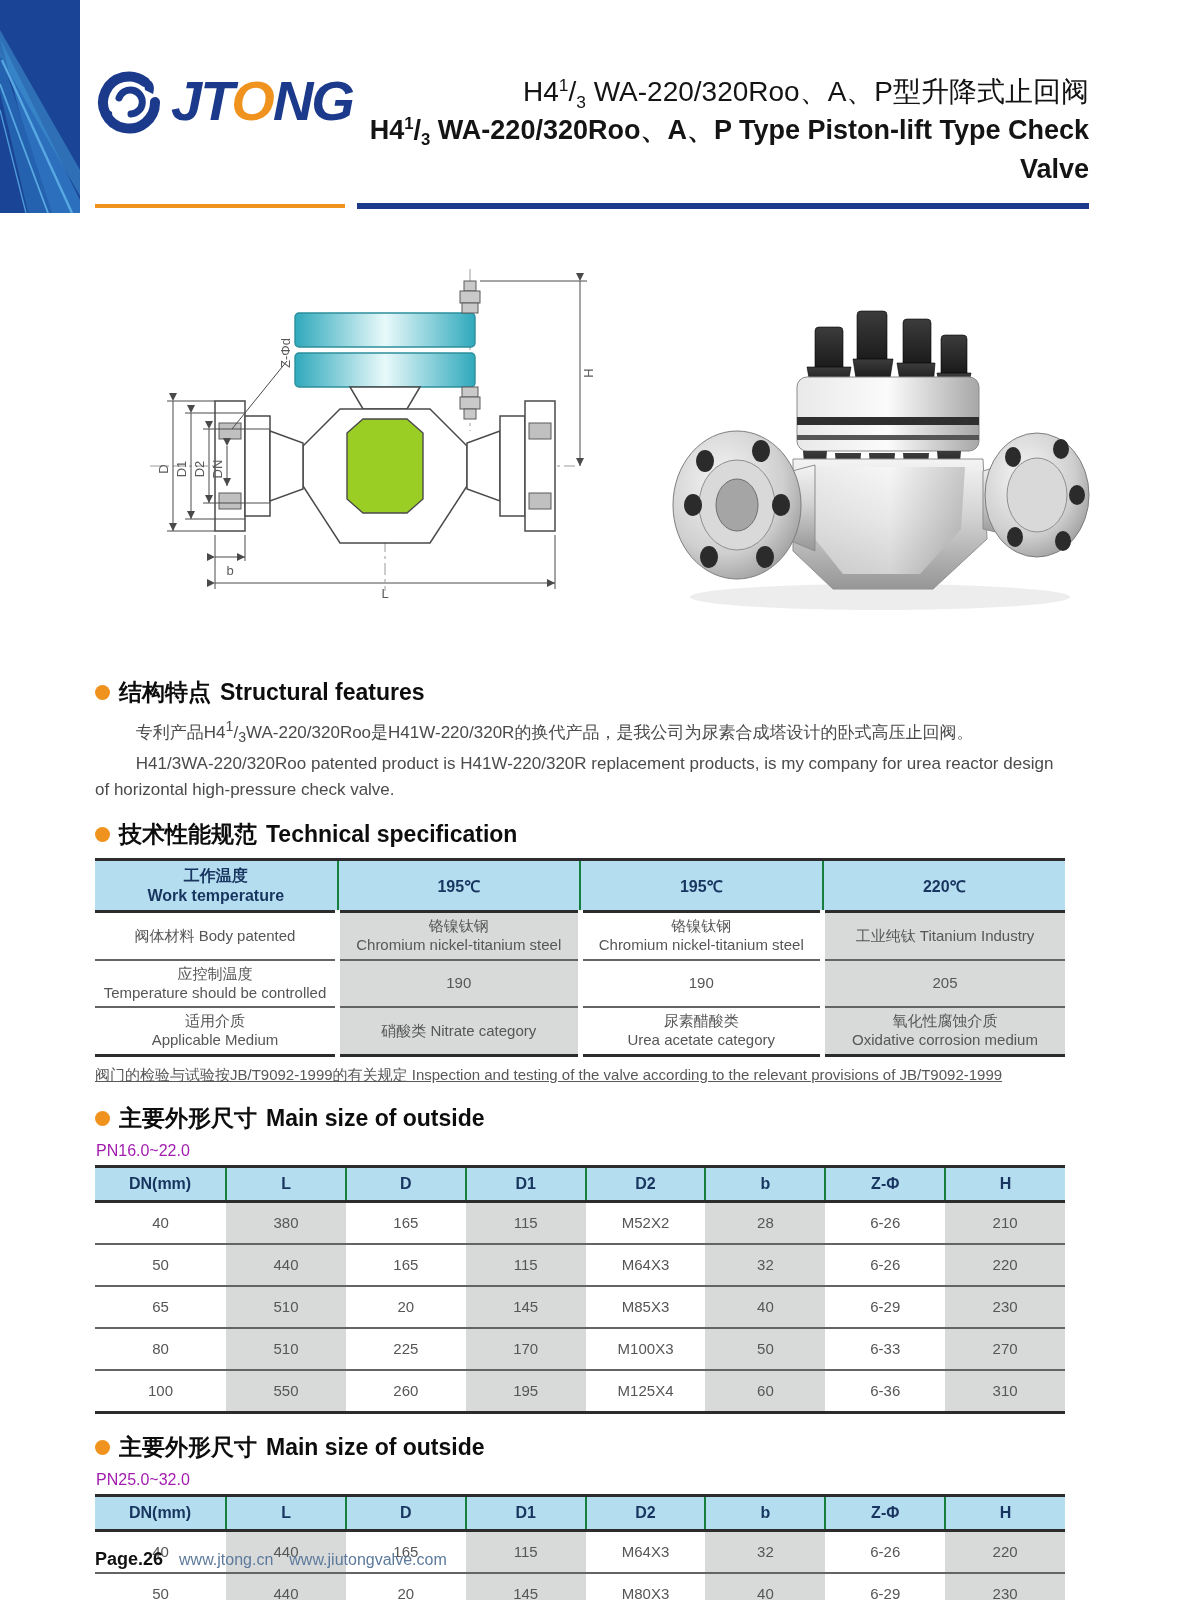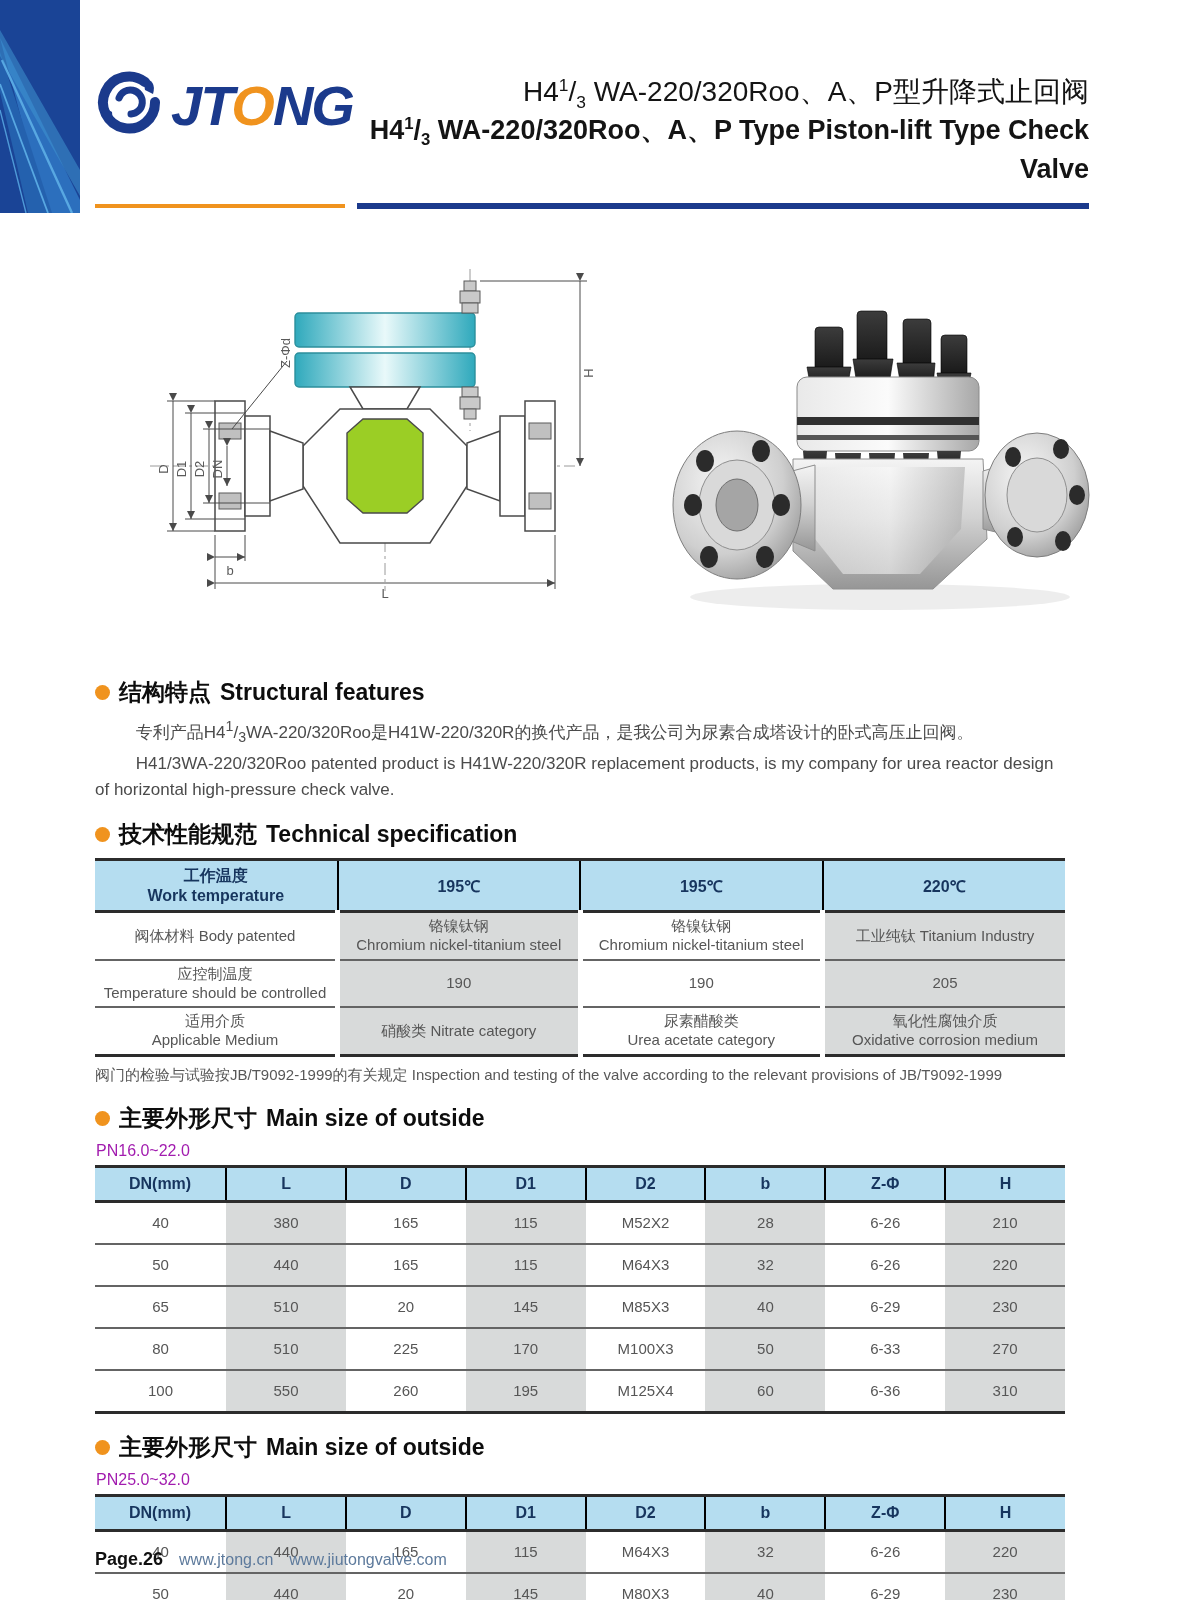--- a/index.html
+++ b/index.html
@@ -4,50 +4,50 @@
 <style>
   html,body{margin:0;padding:0;}
   body{
     width:1179px;height:1600px;position:relative;background:#ffffff;
     font-family:"Liberation Sans",sans-serif;overflow:hidden;color:#222;
   }
   
   .corner{position:absolute;left:0;top:0;width:80px;height:213px;}
   
   .header{margin:0 90px 0 95px;padding-top:68px;display:flex;justify-content:space-between;align-items:flex-start;}
-  .logo{display:flex;align-items:flex-end;gap:10px;}
+  .logo{display:flex;align-items:center;gap:10px;}
   .logo-text{font-size:56px;font-weight:bold;font-style:italic;color:#1b3a8c;letter-spacing:-2px;line-height:1;}
   .logo-text .o{color:#f0931e;}
   .titles{text-align:right;padding-top:6px;}
   .title-cn{font-size:28px;font-weight:normal;color:#141414;line-height:1.3;}
   .title-en{font-size:27px;font-weight:bold;color:#141414;line-height:1.3;}
   .titles sup{font-size:62%;}
   .titles sub{font-size:62%;}
   .rules{margin:16px 90px 0 95px;display:flex;align-items:center;gap:12px;}
   .rule-orange{width:250px;height:4px;background:#f0931e;}
   .rule-navy{flex:1;height:6px;background:#1b3a8c;}
   
   .figures{position:relative;height:452px;}
   .fig-drawing{position:absolute;left:135px;top:52px;}
   .fig-photo{position:absolute;left:665px;top:80px;}
   
   .section{margin:0 114px 0 95px;}
   .sec-head{display:flex;align-items:center;gap:9px;font-size:23px;font-weight:bold;color:#0d0d0d;margin:16px 0 8px 0;}
   .bullet{width:15px;height:15px;border-radius:50%;background:#f0931e;flex:0 0 auto;}
   .para{color:#4b4b4b;font-size:17px;line-height:1.55;text-indent:2.4em;margin:2px 0;}
   .pn{font-size:16px;color:#a21caf;margin:0 0 5px 1px;}
-  .note{font-size:15px;color:#585858;margin:9px 0 4px 0;}
+  .note{font-size:15px;color:#585858;margin:9px 0 4px 0;text-decoration:underline;}
   
   table{width:100%;border-collapse:collapse;table-layout:fixed;}
   th,td{text-align:center;vertical-align:middle;}
   thead th{
     background:#b5ddf0;color:#17355e;font-weight:bold;font-size:16px;
     border-top:3px solid #2c2c2c;border-bottom:3px solid #2c2c2c;padding:5px 2px;
   }
-  thead th + th{border-left:2px solid #000000;}
+  thead th + th{border-left:2px solid #15803d;}
   tbody td{font-size:15px;color:#565656;border-bottom:2px solid #646464;padding:4px 2px;}
   tbody tr:last-child td{border-bottom:3px solid #2c2c2c;}
   tbody td:nth-child(even){background:#d8dada;}
   .spec tbody td + td{border-left:5px solid #ffffff;}
   .spec tbody td div{line-height:1.25;}
   .size thead th:first-child{width:13%;margin-left:28px;}
   .size tbody td{height:32px;}
   .size thead th{padding:7px 2px;}
   .mt18{margin-top:18px;}
   

